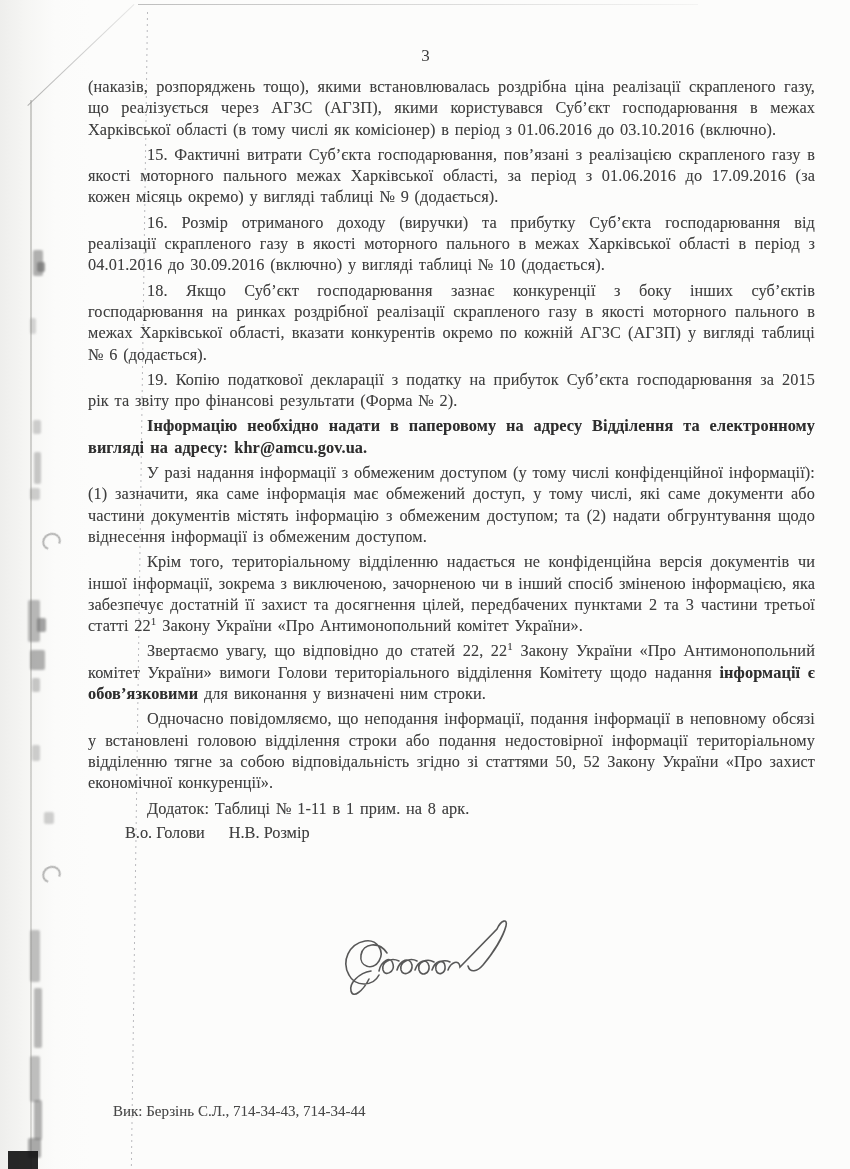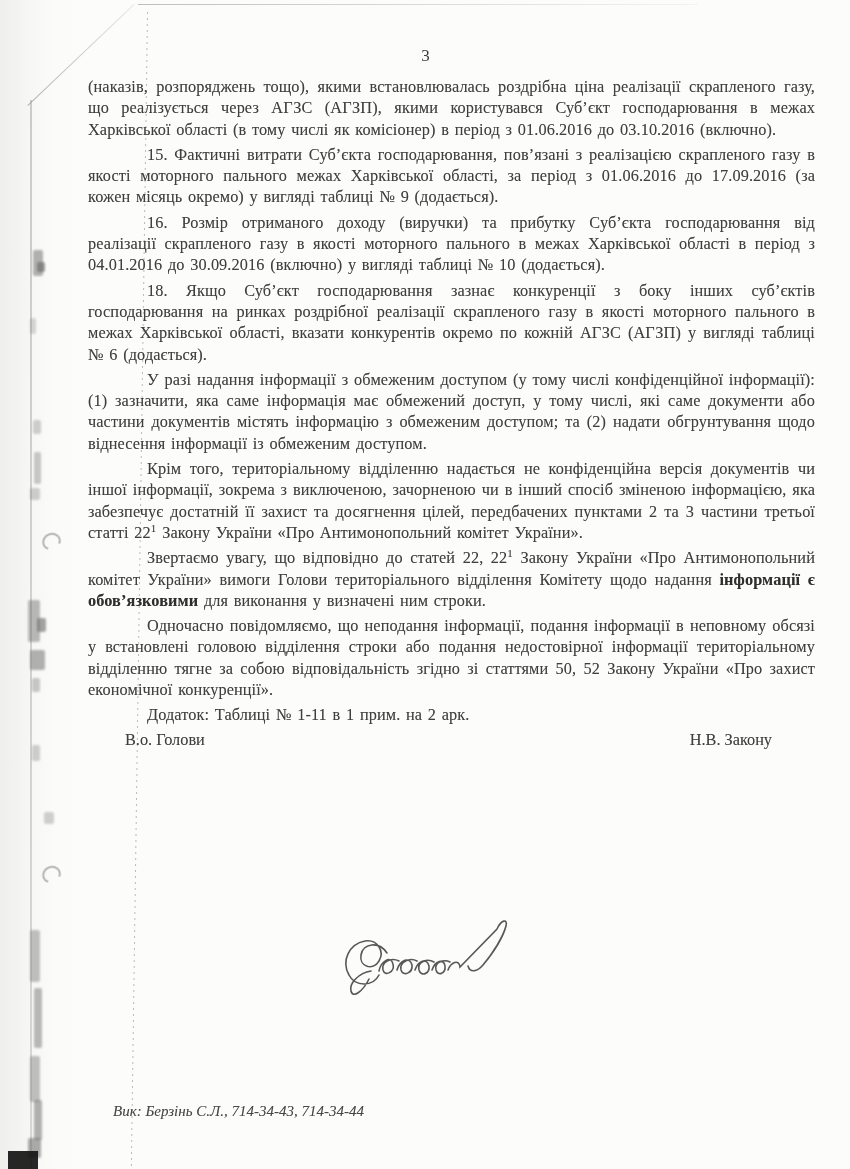--- a/index.html
+++ b/index.html
@@ -26,25 +26,25 @@
   .blk{position:absolute;left:8px;top:1151px;width:30px;height:18px;background:#151515;opacity:.92;}
   
   .content{position:absolute;left:88px;top:46px;width:727px;}
   .page-number{font-size:17px;line-height:20px;text-align:center;transform:translateX(-26px);margin-bottom:10px;}
   p.para{margin:0 0 4px 0;font-size:16.3px;line-height:21.3px;text-align:justify;
     letter-spacing:.1px;word-spacing:1.5px;text-shadow:0 0 .5px rgba(70,70,70,.35);}
   p.para.indent{text-indent:59px;}
   p.para.bold{font-weight:bold;color:#2e2e2e;word-spacing:2px;}
   span.b{font-weight:bold;color:#2e2e2e;}
   .para sup{font-size:11px;line-height:0;vertical-align:super;}
-  .sig-row{display:flex;justify-content:space-between;
-    padding:0 43px 0 37px;font-size:16.3px;text-shadow:0 0 .5px rgba(70,70,70,.35);}
+  .sig-row{display:flex;
+    padding:0 43px 0 37px;font-size:16.3px;text-shadow:0 0 .5px rgba(70,70,70,.35);gap:24px;}
   .sig-svg{position:absolute;left:335px;top:915px;}
   .footer{position:absolute;left:113px;top:1100px;font-size:15px;line-height:22px;color:#474747;
-    text-shadow:0 0 .5px rgba(70,70,70,.3);font-style:italic;}
+    text-shadow:0 0 .5px rgba(70,70,70,.3);}
 </style>
 </head>
 <body>
 
 <div class="page">
 
   <div class="top-edge"></div>
   <div class="corner-diag"></div>
   <div class="left-edge"></div>
   <div class="dotted-line"></div>
@@ -70,29 +70,31 @@
   <div class="sm" style="left:28px;top:1138px;width:13px;height:20px;opacity:.55"></div>
   <div class="blk"></div>
 
   <div class="content">
     <div class="page-number">3</div>
     <div id="paragraphs">
         <p class="para"><span>(наказів, розпоряджень тощо), якими встановлювалась роздрібна ціна реалізації скрапленого газу, що реалізується через АГЗС (АГЗП), якими користувався Суб’єкт господарювання в межах Харківської області (в тому числі як комісіонер) в період з 01.06.2016 до 03.10.2016 (включно).</span></p>
         <p class="para indent"><span>15. Фактичні витрати Суб’єкта господарювання, пов’язані з реалізацією скрапленого газу в якості моторного пального межах Харківської області, за період з 01.06.2016 до 17.09.2016 (за кожен місяць окремо) у вигляді таблиці № 9 (додається).</span></p>
         <p class="para indent"><span>16. Розмір отриманого доходу (виручки) та прибутку Суб’єкта господарювання від реалізації скрапленого газу в якості моторного пального в межах Харківської області в період з 04.01.2016 до 30.09.2016 (включно) у вигляді таблиці № 10 (додається).</span></p>
         <p class="para indent"><span>18. Якщо Суб’єкт господарювання зазнає конкуренції з боку інших суб’єктів господарювання на ринках роздрібної реалізації скрапленого газу в якості моторного пального в межах Харківської області, вказати конкурентів окремо по кожній АГЗС (АГЗП) у вигляді таблиці № 6 (додається).</span></p>
+        <p class="para indent"><span>19. Копію податкової декларації з податку на прибуток Суб’єкта господарювання за 2015 рік та звіту про фінансові результати (Форма № 2).</span></p>
+        <p class="para indent bold"><span>Інформацію необхідно надати в паперовому на адресу Відділення та електронному вигляді на адресу: khr@amcu.gov.ua.</span></p>
         <p class="para indent"><span>У разі надання інформації з обмеженим доступом (у тому числі конфіденційної інформації): (1) зазначити, яка саме інформація має обмежений доступ, у тому числі, які саме документи або частини документів містять інформацію з обмеженим доступом; та (2) надати обгрунтування щодо віднесення інформації із обмеженим доступом.</span></p>
         <p class="para indent"><span>Крім того, територіальному відділенню надається не конфіденційна версія документів чи іншої інформації, зокрема з виключеною, зачорненою чи в інший спосіб зміненою інформацією, яка забезпечує достатній її захист та досягнення цілей, передбачених пунктами 2 та 3 частини третьої статті 22</span><sup>1</sup><span> Закону України «Про Антимонопольний комітет України».</span></p>
         <p class="para indent"><span>Звертаємо увагу, що відповідно до статей 22, 22</span><sup>1</sup><span> Закону України «Про Антимонопольний комітет України» вимоги Голови територіального відділення Комітету щодо надання </span><span class="b">інформації є обов’язковими</span><span> для виконання у визначені ним строки.</span></p>
         <p class="para indent"><span>Одночасно повідомляємо, що неподання інформації, подання інформації в неповному обсязі у встановлені головою відділення строки або подання недостовірної інформації територіальному відділенню тягне за собою відповідальність згідно зі статтями 50, 52 Закону України «Про захист економічної конкуренції».</span></p>
-        <p class="para indent"><span>Додаток: Таблиці № 1-11 в 1 прим. на 2 арк.</span></p>
+        <p class="para indent"><span>Додаток: Таблиці № 1-11 в 1 прим. на 8 арк.</span></p>
       </div>
     <div class="sig-row">
       <span>В.о. Голови</span>
-      <span>Н.В. Закону</span>
+      <span>Н.В. Розмір</span>
     </div>
   </div>
 
   <svg class="sig-svg" width="180" height="90" viewBox="0 0 180 90">
     <path fill="none" stroke="#585858" stroke-width="1.6" stroke-linecap="round" d="M52,38 C44,26 28,28 26,40 C24,52 38,56 44,46 C50,36 42,24 30,26 C14,29 6,46 14,60 C20,72 38,72 44,60
          M34,64 C28,76 18,84 16,76 C14,68 24,58 36,56
          M44,56 c2,-10 12,-16 14,-7 c2,8 -8,13 -10,6 c-2,-8 8,-13 16,-9
          m-2,9 c3,-10 13,-14 15,-5 c1,8 -9,12 -11,5 c-2,-8 9,-13 16,-9
          m-2,9 c3,-9 12,-13 14,-4 c1,8 -8,11 -10,4 c-2,-8 8,-12 15,-8
          m-2,8 c3,-9 12,-12 13,-4 c1,7 -7,11 -9,4 c-2,-8 8,-11 14,-8

